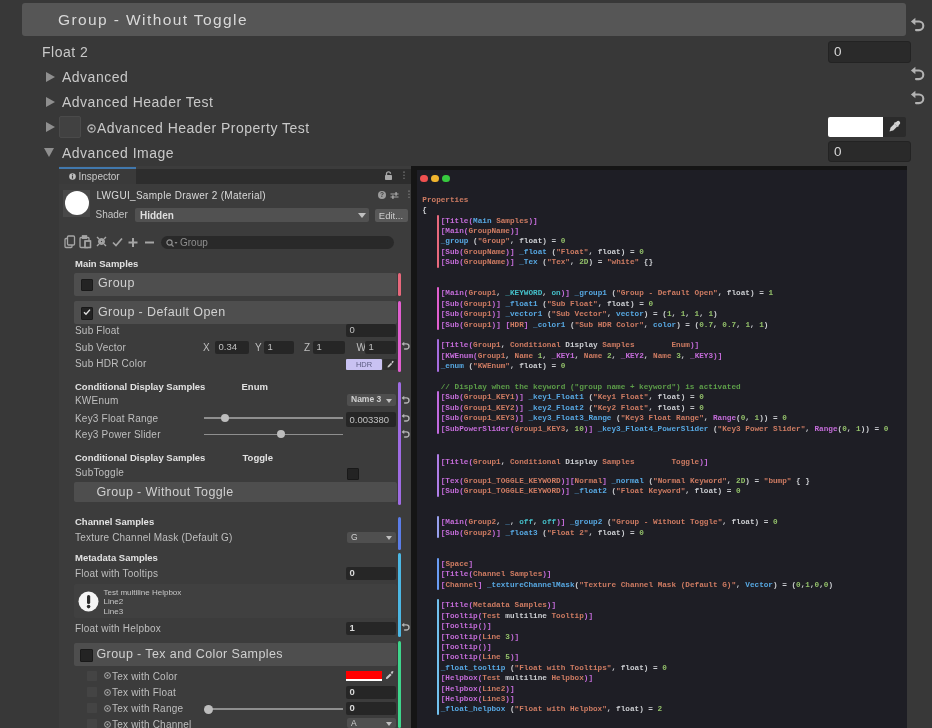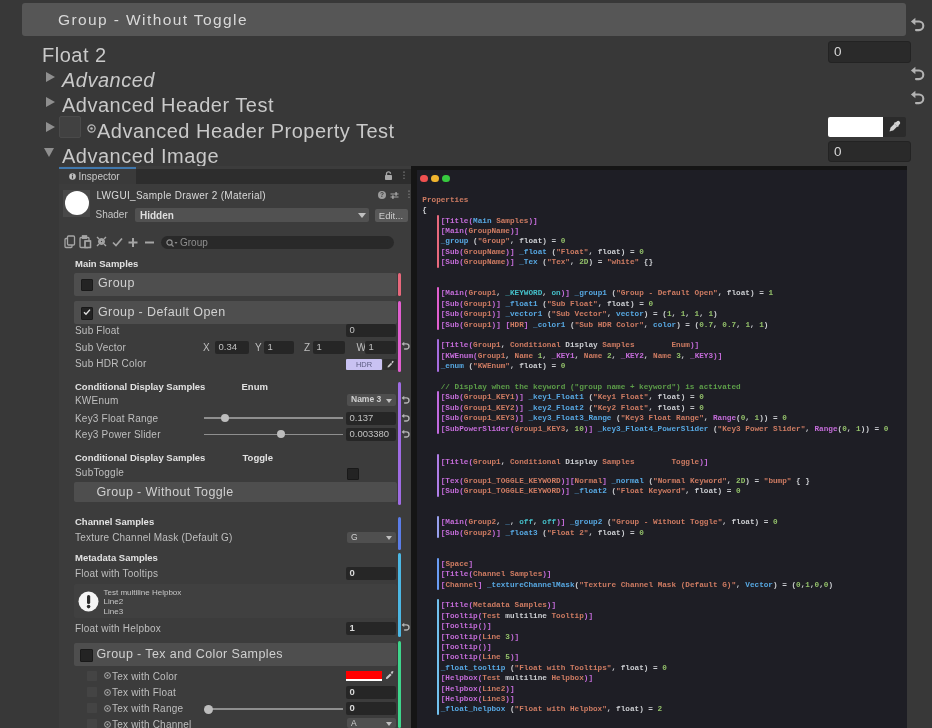--- a/index.html
+++ b/index.html
@@ -1,18 +1,18 @@
 <!DOCTYPE html>
 <html><head>
 <meta charset="utf-8">
 <style>
   html,body{margin:0;padding:0;}
   body{width:932px;height:728px;background:#383838;font-family:"Liberation Sans",sans-serif;overflow:hidden;position:relative;}
   .a{position:absolute;}
-  .lbl{color:#c9c9c9;font-size:20px;letter-spacing:0.5px;white-space:nowrap;}
+  .lbl{color:#c9c9c9;font-size:14px;letter-spacing:0.5px;white-space:nowrap;}
   .tri-r{width:0;height:0;border-top:5.5px solid transparent;border-bottom:5.5px solid transparent;border-left:9px solid #8f8f8f;}
   .tri-d{width:0;height:0;border-left:5.5px solid transparent;border-right:5.5px solid transparent;border-top:9px solid #8f8f8f;}
   .fld{background:#2a2a2a;border:1px solid #232323;border-radius:3px;color:#d8d8d8;font-size:13.5px;}
   svg{display:block;}
   
   #insp{left:0;top:0;width:352px;height:562px;background:#3c3c3c;font-family:"Liberation Sans",sans-serif;}
   #insp .rl{color:#bfbfbf;font-size:10px;letter-spacing:0.2px;white-space:nowrap;}
   #insp .hd{color:#e2e2e2;font-size:9.5px;font-weight:bold;white-space:nowrap;}
   #insp .bar{left:15px;width:323px;height:23px;background:#4e4e4e;border-radius:2px;}
   #insp .bart{color:#d0d0d0;font-size:12.5px;letter-spacing:0.4px;}
@@ -34,21 +34,21 @@
 </head>
 <body>
 
 <div class="a" style="left:22px;top:3px;width:884px;height:33px;background:#565656;border-radius:3px;"></div>
 <div class="a" style="left:58px;top:3px;height:33px;line-height:33px;color:#d9d9d9;font-size:15.5px;letter-spacing:1.4px;">Group - Without Toggle</div>
 
 <div class="a lbl" style="left:42px;top:44px;">Float 2</div>
 <div class="a fld" style="left:828px;top:41px;width:76px;height:20px;line-height:20px;padding-left:5px;">0</div>
 
 <div class="a tri-r" style="left:46px;top:71.5px;"></div>
-<div class="a lbl" style="left:62px;top:69px;font-style:italic;">Advanced</div>
+<div class="a lbl" style="left:62px;top:69px;">Advanced</div>
 
 <div class="a tri-r" style="left:46px;top:96.5px;"></div>
 <div class="a lbl" style="left:62px;top:94px;">Advanced Header Test</div>
 
 <div class="a tri-r" style="left:46px;top:122px;"></div>
 <div class="a" style="left:59px;top:116px;width:20px;height:20px;background:#414141;border:1px solid #4a4a4a;border-radius:2px;"></div>
 <div class="a" id="circdot" style="left:87px;top:124px;">
     <svg width="9" height="9" viewBox="0 0 9 9">
       <circle cx="4.5" cy="4.5" r="3.6" fill="none" stroke="#b9b9b9" stroke-width="1.2"></circle>
       <circle cx="4.5" cy="4.5" r="1.3" fill="#b9b9b9"></circle>
@@ -212,21 +212,21 @@
     <div class="a rl" style="left:16px;top:228.5px;">KWEnum</div>
     <div class="a dd" style="left:288px;top:228px;width:48.5px;height:11.5px;line-height:11.5px;"><span style="margin-left:4px;font-weight:bold;">Name 3</span></div>
     <div class="a" style="left:327px;top:232.5px;width:0;height:0;border-left:3.5px solid transparent;border-right:3.5px solid transparent;border-top:4.5px solid #c0c0c0;"></div>
     <div class="a rl" style="left:16px;top:246.5px;">Key3 Float Range</div>
     <div class="a" style="left:145px;top:251px;width:139px;height:1.5px;background:#8f8f8f;"></div>
     <div class="a" style="left:162px;top:247.5px;width:8px;height:8px;border-radius:50%;background:#bdbdbd;"></div>
     <div class="a vf" style="left:287px;top:245.5px;width:50px;"><span style="margin-left:3.5px;text-align:right;">0.137</span></div>
     <div class="a rl" style="left:16px;top:263px;">Key3 Power Slider</div>
     <div class="a" style="left:145px;top:267.5px;width:139px;height:1.5px;background:#8f8f8f;"></div>
     <div class="a" style="left:218px;top:264px;width:8px;height:8px;border-radius:50%;background:#bdbdbd;"></div>
-    <div class="a vf" style="left:287px;top:262px;width:50px;"><span style="margin-left:3.5px;">0.003380</span></div>
+    <div class="a vf" style="left:287px;top:248px;width:50px;"><span style="margin-left:3.5px;">0.003380</span></div>
 
     <div class="a hd" style="left:16px;top:286px;">Conditional Display Samples</div>
     <div class="a hd" style="left:183.5px;top:286px;">Toggle</div>
     <div class="a rl" style="left:16px;top:300.5px;">SubToggle</div>
     <div class="a" style="left:288px;top:302px;width:10px;height:10px;background:#232323;border:1px solid #191919;border-radius:1px;"></div>
     <div class="a bar" style="top:316px;height:20px;"></div>
     <div class="a bart" style="left:37.5px;top:318.5px;">Group - Without Toggle</div>
 
     <div class="a hd" style="left:16px;top:350px;">Channel Samples</div>
     <div class="a rl" style="left:16px;top:366px;">Texture Channel Mask (Default G)</div>

